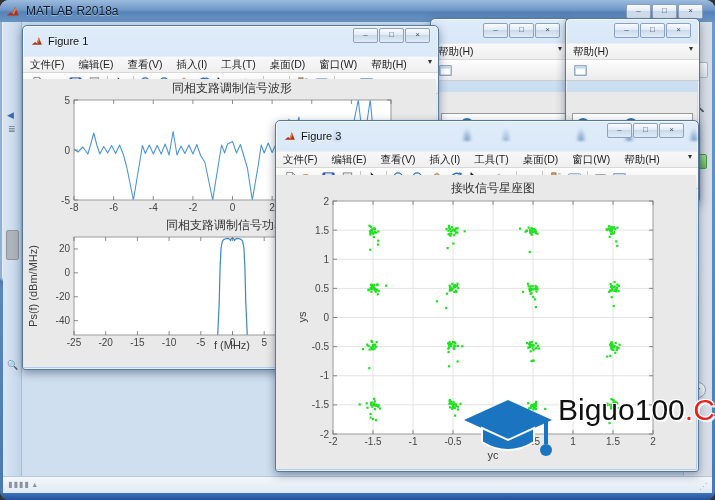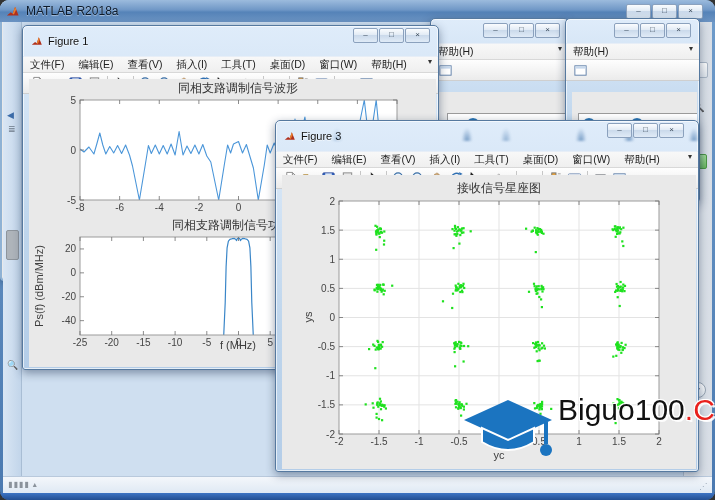--- a/index.html
+++ b/index.html
@@ -38,21 +38,21 @@
   .menubar{height:15px;background:linear-gradient(#f8f8f8,#efefef);border-top:1px solid #e7eef7;border-bottom:1px solid #d8d8d8;
     display:flex;align-items:flex-start;position:relative;}
   .menu-item{font-size:10.5px;color:#222;padding:0 7px;line-height:15px;}
   .mbar-chev{position:absolute;right:6px;font-size:8px;color:#333;}
   .toolbar{height:20px;background:linear-gradient(#fefefe,#ebebeb);border-bottom:1px solid #cfcfcf;
     display:flex;align-items:center;padding-left:5px;}
   .tbtn{width:19px;height:18px;display:flex;align-items:center;justify-content:center;}
   .tbtn svg{width:15px;height:15px;}
   .tbtn.narrow{width:9px;}
   .tsep{width:1px;height:14px;background:#c6c6c6;margin:0 3px;}
-  .content{position:absolute;left:6px;right:2px;bottom:2px;background:#e9e9e9;overflow:hidden;}
+  .content{position:absolute;left:0;right:2px;bottom:2px;background:#e9e9e9;overflow:hidden;}
   svg text.tick{font-size:10px;fill:#454545;font-family:"Liberation Sans","DejaVu Sans",sans-serif;}
   svg text.ctitle{font-size:12px;fill:#333;font-family:"DejaVu Sans","Liberation Sans",sans-serif;}
   svg text.alabel{font-size:11px;fill:#3d3d3d;font-family:"Liberation Sans","DejaVu Sans",sans-serif;}
   
   #win-fig1{left:22px;top:25px;width:415px;height:343px;z-index:10;}
   #win-fig7{left:275px;top:120px;width:422px;height:350px;z-index:20;}
   #win-b{left:430px;top:18px;width:137px;height:182px;z-index:6;}
   #win-c{left:565px;top:18px;width:133px;height:182px;z-index:6;}
   #win-d{left:8px;top:200px;width:423px;height:277px;z-index:5;background:#e9e9e9;
     border:2px solid #8fb2d4;border-radius:4px;box-shadow:0 2px 6px rgba(20,40,70,.35);}

